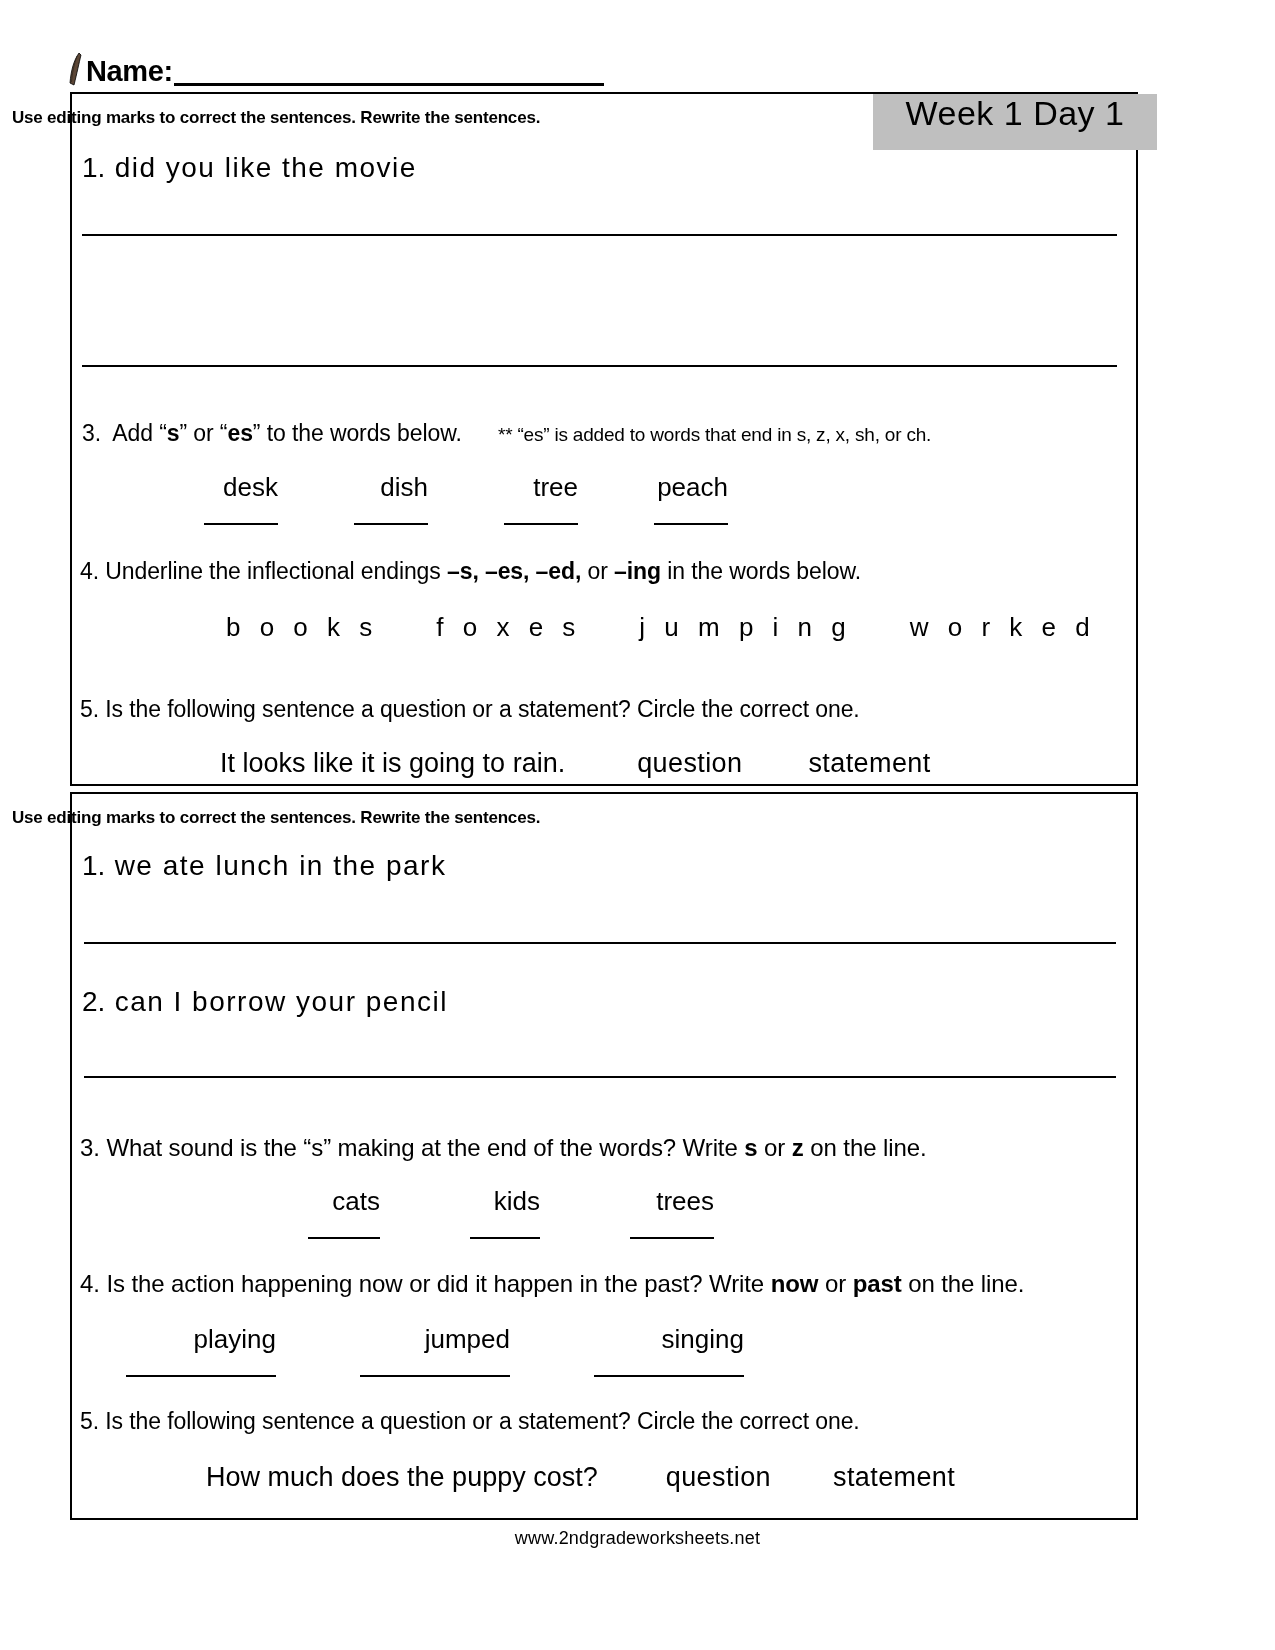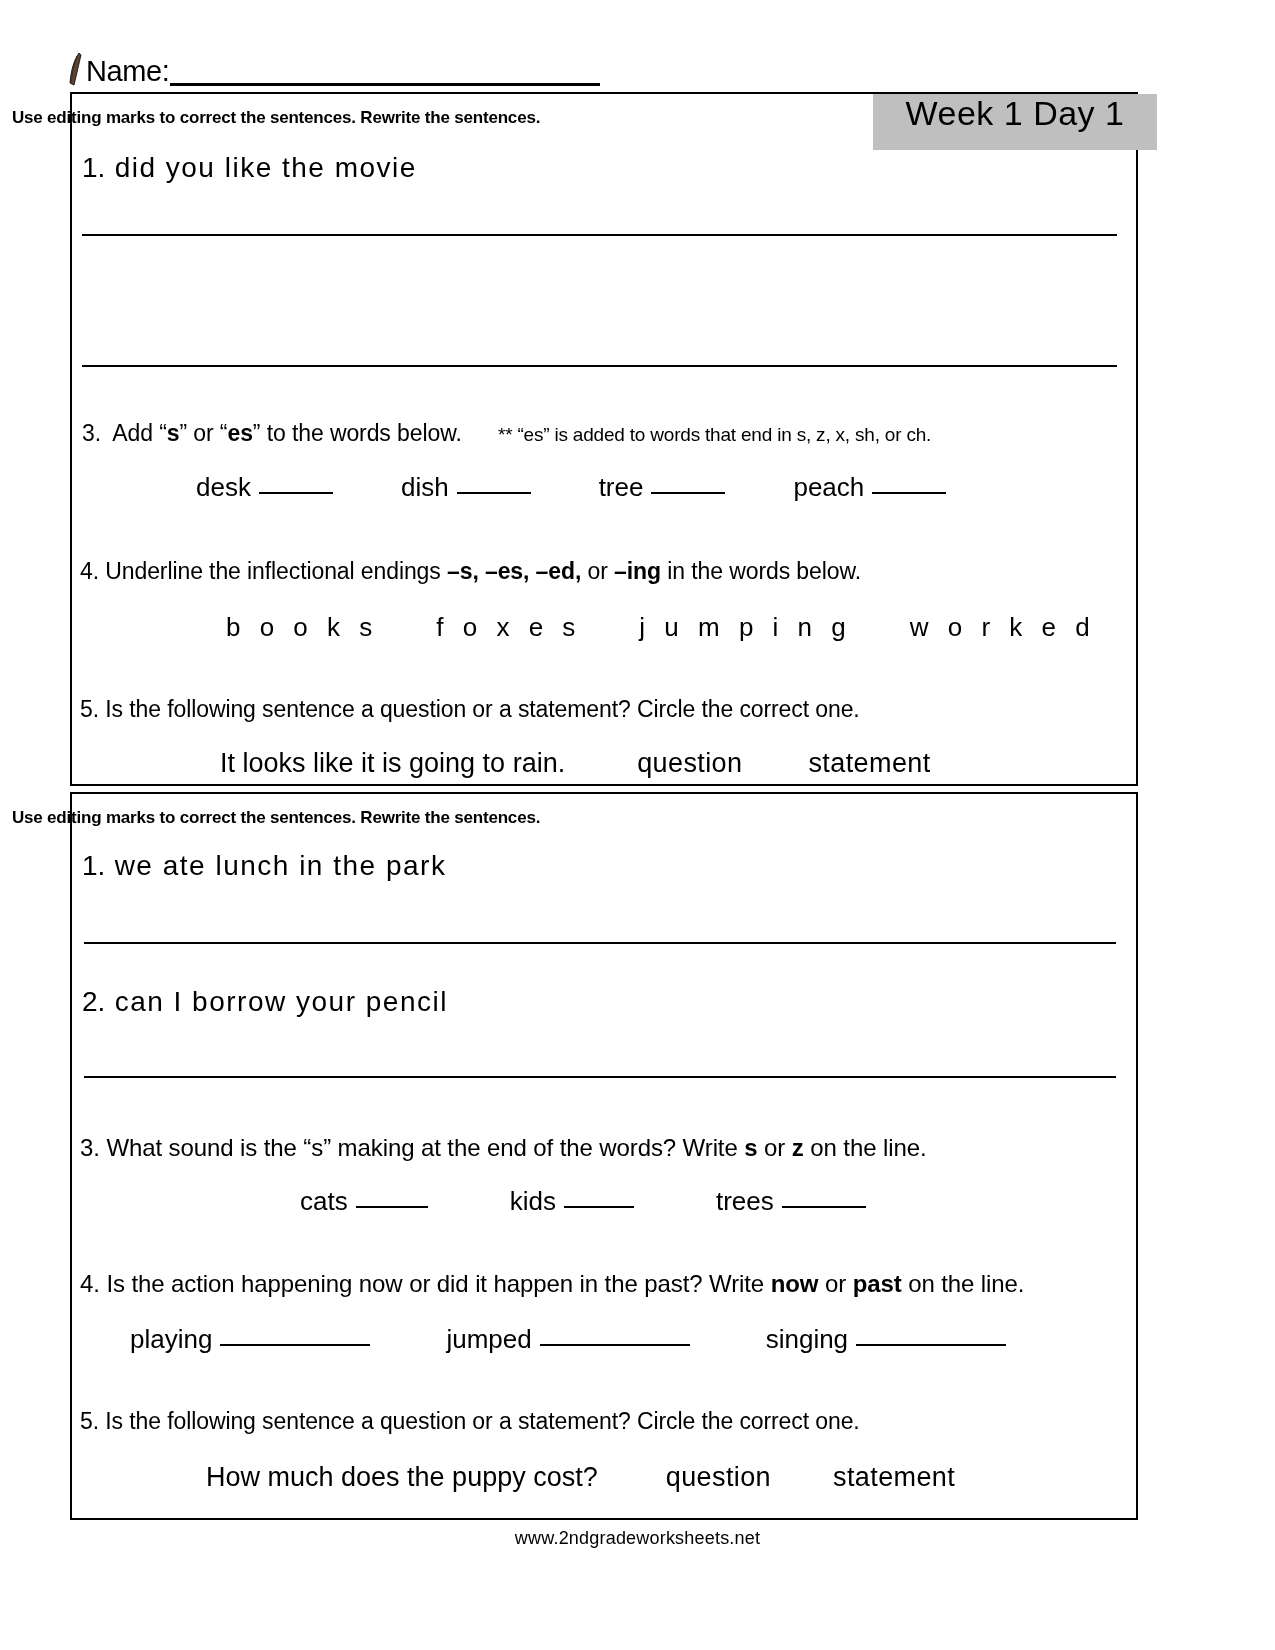--- a/index.html
+++ b/index.html
@@ -35,21 +35,21 @@
   }
   .quill-icon {
     width: 16px;
     height: 34px;
     margin-right: 2px;
     display: block;
   }
   .name-label {
     font-family: "Liberation Sans", sans-serif;
     font-size: 29px;
-    font-weight: 400;
+    font-weight: 700;
     letter-spacing: -0.4px;
     line-height: 30px;
     white-space: nowrap;
   }
   .name-blank {
     display: inline-block;
     width: 430px;
     border-bottom: 3px solid #000;
     height: 26px;
     margin-left: 1px;
@@ -132,22 +132,23 @@
   .word-row {
     position: absolute;
     font-family: "Liberation Sans", sans-serif;
     font-size: 26px;
     white-space: nowrap;
     display: flex;
     align-items: baseline;
   }
   .word-cell {
     display: inline-flex;
-    align-items: flex-start;
-    white-space: nowrap;
+    align-items: flex-end;
+    white-space: nowrap;
+    flex-direction: column;
   }
   .word-cell .w { letter-spacing: 0px; }
   .blank-line {
     display: inline-block;
     border-bottom: 2px solid #000;
     height: 20px;
     margin-left: 8px;
   }
 
   .spaced-words {
@@ -292,21 +293,21 @@
     <span class="word-cell">
       <span class="w">trees</span>
       <span class="blank-line" style="width:84px;"></span>
     </span>
   </div>
 
   <div class="task" style="left:80px; top:1270px; font-size:24px;">
     <span>4. Is the action happening now or did it happen in the past?  Write </span><b>now</b><span> or </span><b>past</b><span> on the line.</span>
   </div>
 
-  <div class="word-row" style="left:118px; top:1324px; width:1000px; gap:76px;margin-left:12px;">
+  <div class="word-row" style="left:118px; top:1324px; width:1000px; gap:76px;">
     <span class="word-cell">
       <span class="w">playing</span>
       <span class="blank-line" style="width:150px;"></span>
     </span>
     <span class="word-cell">
       <span class="w">jumped</span>
       <span class="blank-line" style="width:150px;"></span>
     </span>
     <span class="word-cell">
       <span class="w">singing</span>

